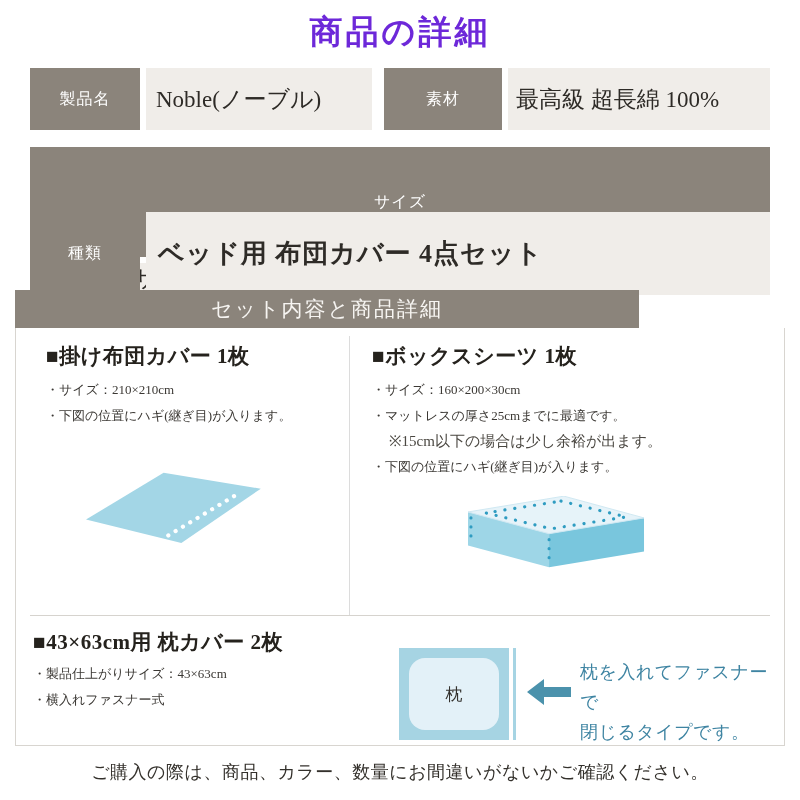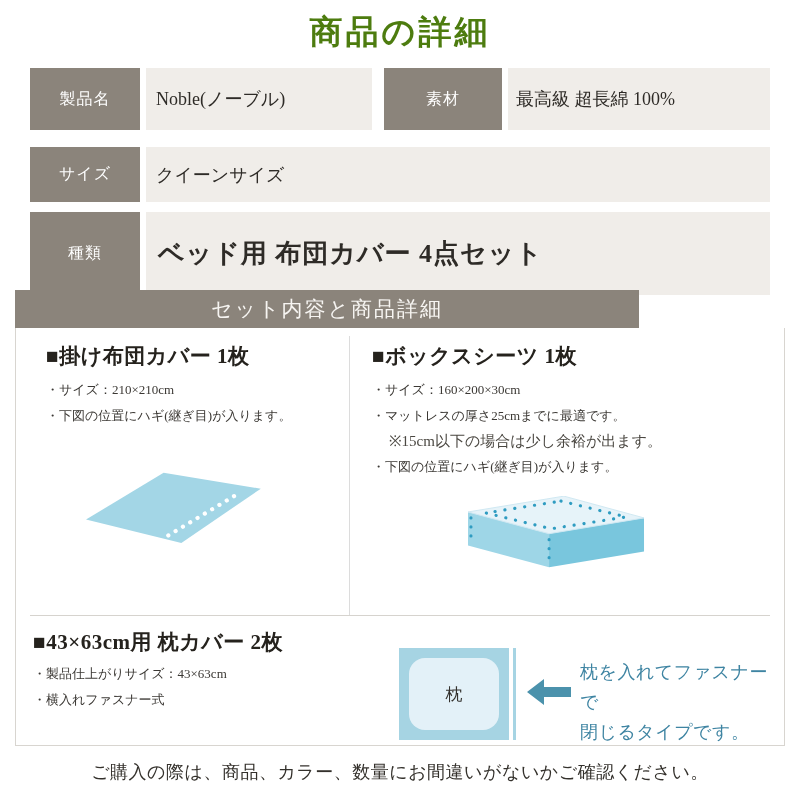--- a/index.html
+++ b/index.html
@@ -3,34 +3,34 @@
 <meta charset="utf-8">
 <style>
   html,body{margin:0;padding:0;background:#ffffff;}
   #canvas{
     position:relative;width:800px;height:800px;background:#ffffff;
     font-family:"Liberation Serif","DejaVu Serif",serif;color:#2a2723;overflow:hidden;
   }
   
   .page-title{
     position:absolute;top:10px;left:0;width:800px;text-align:center;
-    font-size:33px;font-weight:700;letter-spacing:3px;color:#4d7c0f;
+    font-size:33px;font-weight:700;letter-spacing:3px;color:#6d28d9;
   }
   
   .spec-row{position:absolute;left:30px;width:740px;display:flex;}
   .row-1{top:68px;height:62px;}
-  .row-2{top:147px;height:55px;}
+  .row-2{top:147px;height:55px;flex-direction:column;}
   .row-3{top:212px;height:83px;}
   .spec-label{
     background:#8b847b;color:#ffffff;display:flex;align-items:center;justify-content:center;
     font-size:16px;flex:0 0 110px;letter-spacing:1px;
   }
   .spec-label.wide{flex:0 0 118px;}
   .spec-value{
-    background:#f0ede9;display:flex;align-items:center;font-size:18px;color:#2e2b27;
+    background:#f0ede9;display:flex;align-items:center;font-size:23px;color:#2e2b27;
     padding-left:10px;
   }
   .gap-s{flex:0 0 6px;} .gap-m{flex:0 0 12px;}
   .val-1{flex:0 0 216px;}
   .val-2{flex:1;padding-left:8px;}
   .val-full{flex:1;}
   .val-type{flex:1;font-size:26px;font-weight:700;padding-left:12px;letter-spacing:1px;}
   
   .section-bar{
     position:absolute;top:290px;left:15px;width:624px;height:38px;background:#8b847b;

